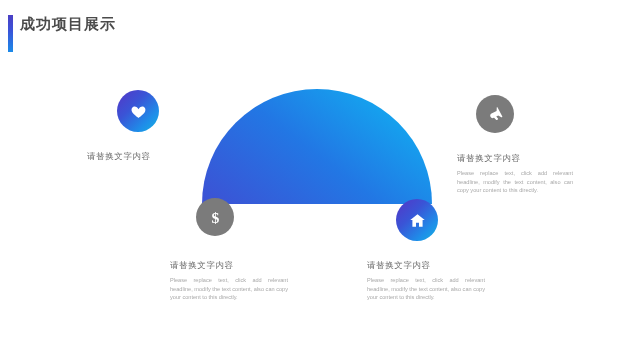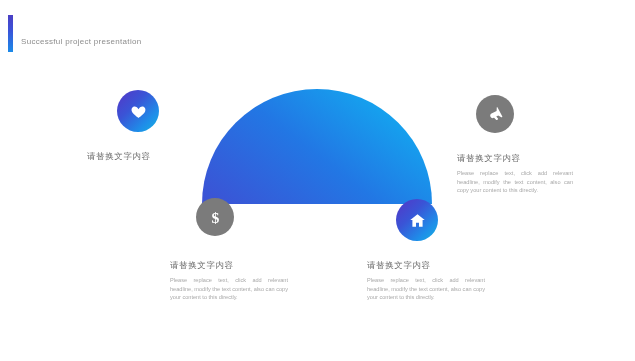--- a/index.html
+++ b/index.html
@@ -108,21 +108,21 @@
   #text-megaphone { left: 457px; top: 152px; width: 116px; }
   #text-dollar    { left: 170px; top: 259px; width: 118px; }
   #text-home      { left: 367px; top: 259px; width: 118px; }
 </style>
 </head>
 <body>
 
 <div id="slide">
 
   <div id="header-accent-bar"></div>
-  <div id="header-subtitle">Successful project presentation</div>
+  <div id="header-title">成功项目展示</div>
 
   <div id="center-semicircle"></div>
 
   <div class="icon-badge badge-blue" id="badge-heart">
     <span>
       <svg width="17" height="17" viewBox="0 0 24 24" fill="#ffffff">
         <path d="M12 21s-7.5-4.9-9.3-9.1C1.3 8.5 3.2 5 6.6 5c2 0 3.4 1.1 4.2 2.2l1.2 1.6 1.2-1.6C14 6.1 15.4 5 17.4 5c3.4 0 5.3 3.5 3.9 6.9C19.5 16.1 12 21 12 21z"></path>
       </svg>
     </span>
   </div>

